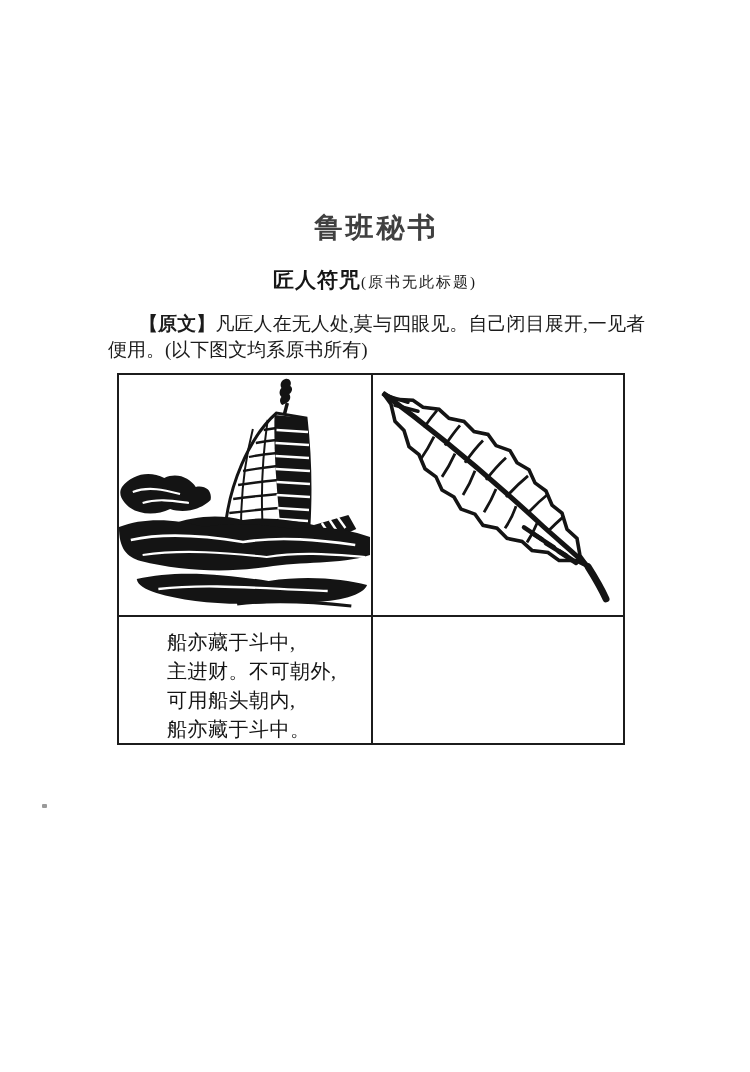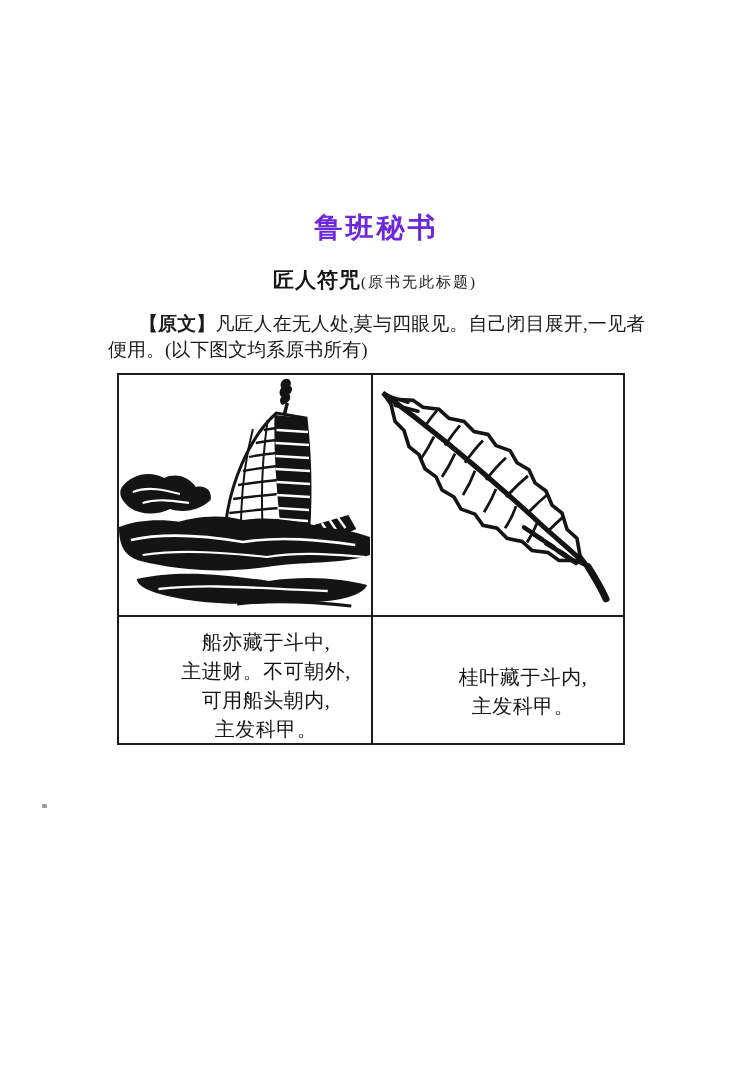--- a/index.html
+++ b/index.html
@@ -19,21 +19,21 @@
   .doc-title {
     position: absolute;
     top: 209px;
     left: 0;
     width: 100%;
     text-align: center;
     font-size: 28px;
     font-weight: 700;
     letter-spacing: 3px;
     padding-left: 3px; 
-    color: #6d28d9;
+    color: #404040;
   }
 
   .section-line {
     position: absolute;
     top: 266px;
     left: 0;
     width: 100%;
     text-align: center;
     white-space: nowrap;
     color: #161616;
@@ -66,21 +66,20 @@
     position: absolute;
     left: 117px;
     top: 373px;
     width: 508px;
     height: 372px;
     border: 2px solid #1c1c1c;
     display: grid;
     grid-template-columns: 254px 1fr;
     grid-template-rows: 242px 1fr;
     background: #ffffff;
-    text-align: center;
   }
   .cell { overflow: hidden; }
   .cell.col-left  { border-right: 2px solid #1c1c1c; }
   .cell.row-top   { border-bottom: 2px solid #1c1c1c; }
 
   .cell svg { display: block; width: 100%; height: 100%; }
 
   .caption {
     font-size: 20px;
     line-height: 29px;
@@ -217,25 +216,21 @@
           <path d="M15,21 L35,27" stroke-width="3.5"></path>
           <path d="M22,30 L45,36" stroke-width="3.5"></path>
         </g>
       </svg>
     </div>
 
     <div class="cell col-left caption caption-boat">
       <span class="cap-line">船亦藏于斗中,</span>
       <span class="cap-line">主进财。不可朝外,</span>
       <span class="cap-line">可用船头朝内,</span>
-      <span class="cap-line">主发科甲。</span>
+      <span class="cap-line">船亦藏于斗中。</span>
     </div>
 
-    <div class="cell caption caption-leaf">
-      <span class="cap-line">桂叶藏于斗内,</span>
-      <span class="cap-line">主发科甲。</span>
-    </div>
 
   </div>
 
   <div class="scan-speck"></div>
 
 </div>
 
 </body></html>

